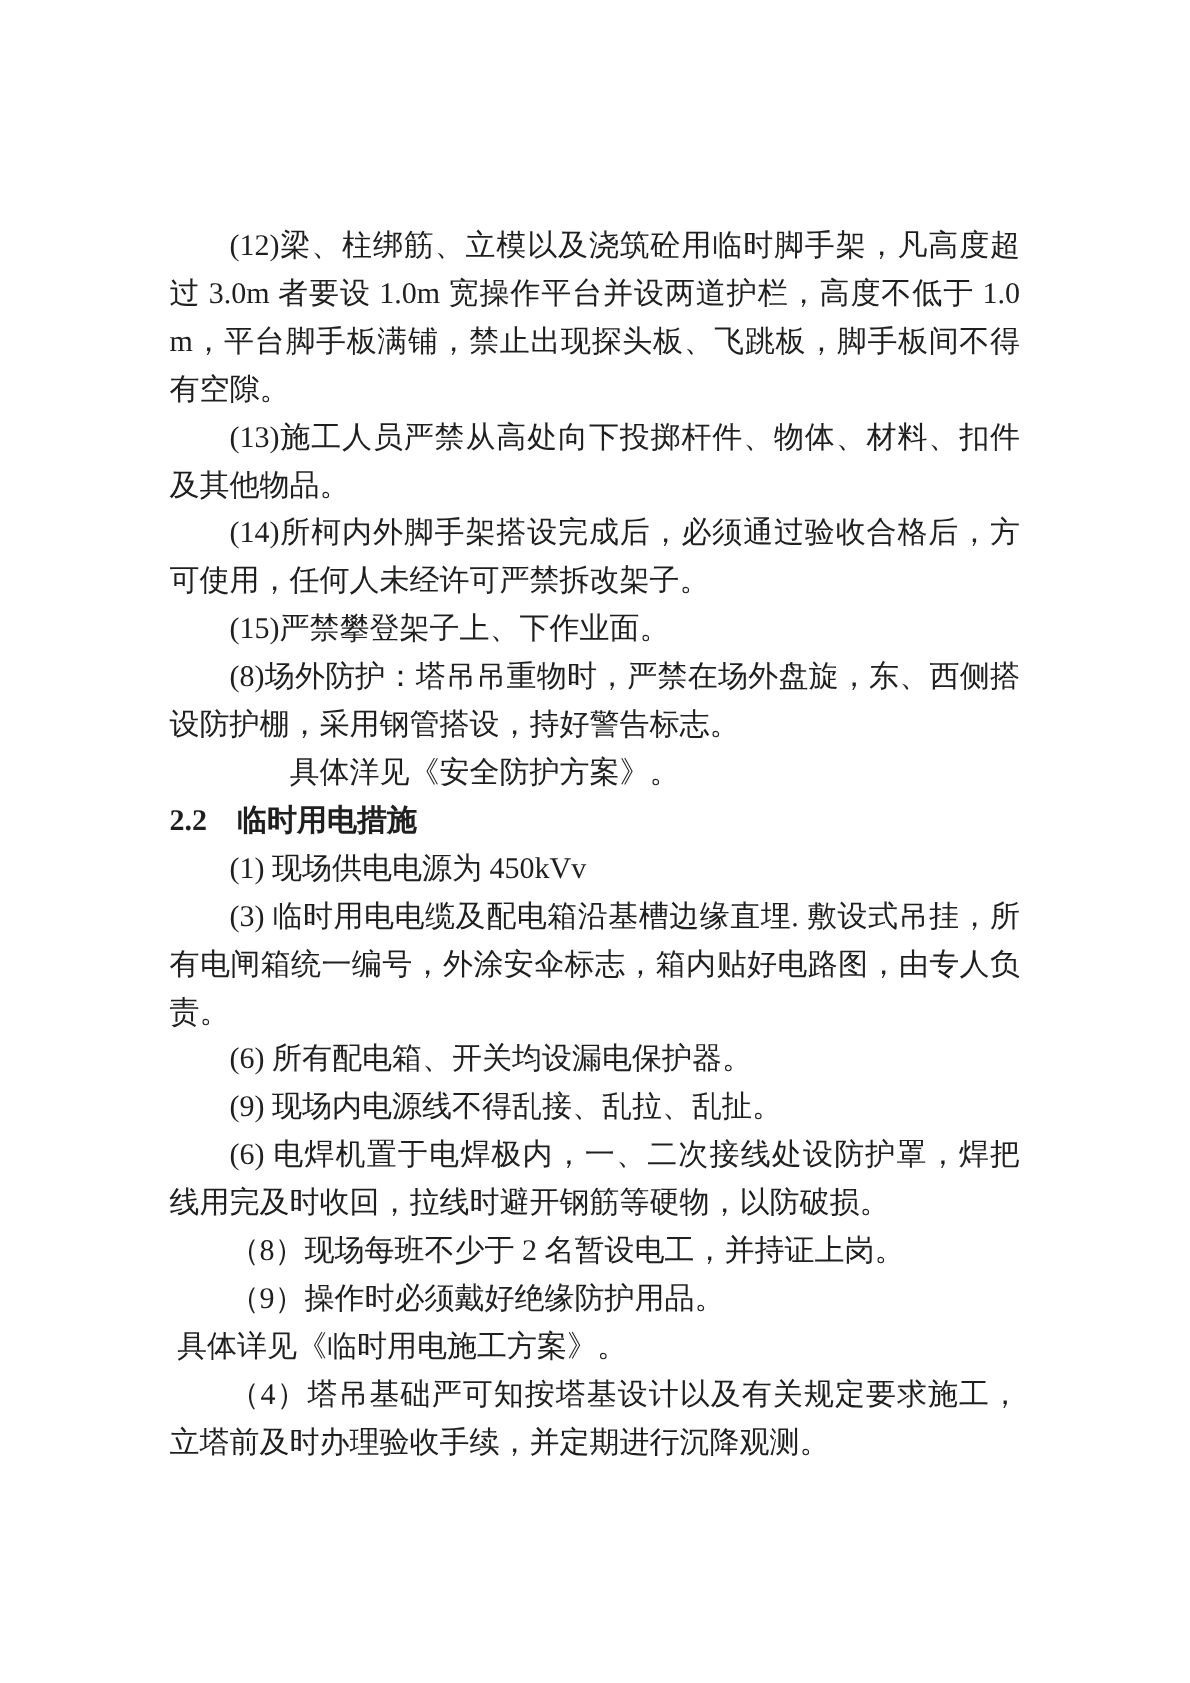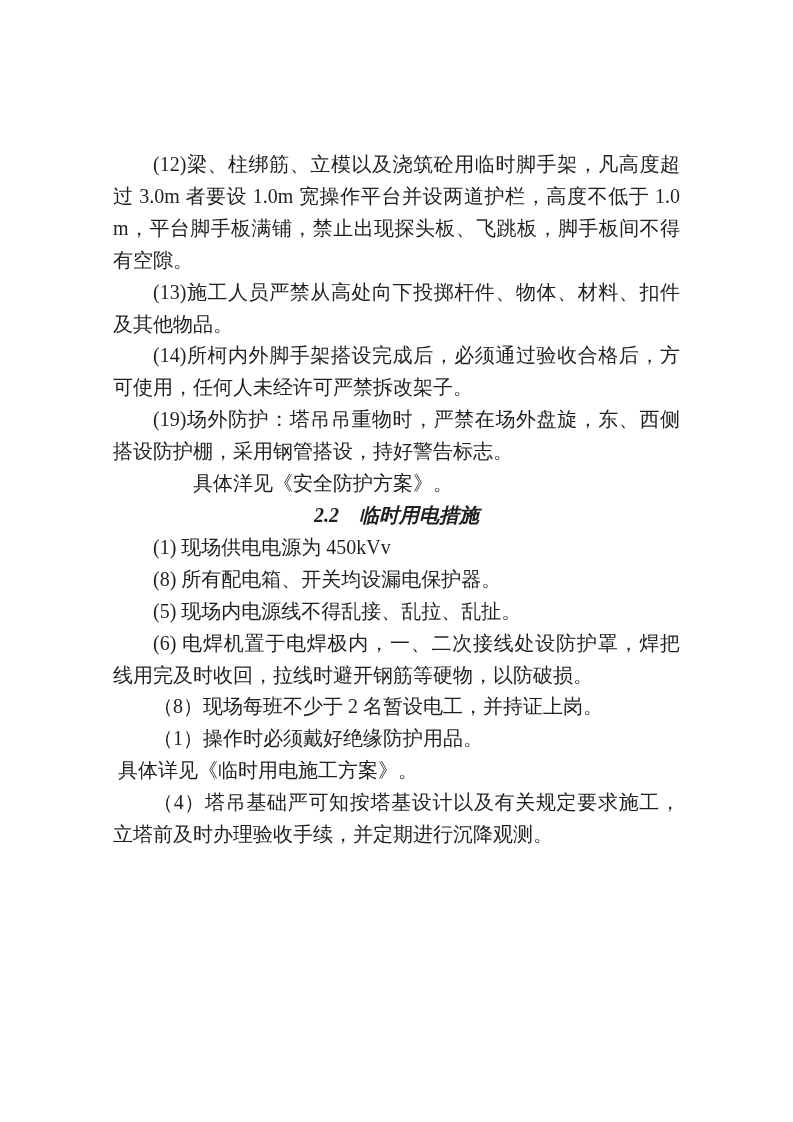--- a/index.html
+++ b/index.html
@@ -28,38 +28,39 @@
     text-align-last: left;
     text-indent: 2em;
     word-break: break-all;
   }
   .note-deep { text-indent: 4em; }
   .note-shallow { text-indent: 0.25em; font-family: Liberation Serif, serif; }
   .heading {
     margin: 0;
     font-weight: 700;
     text-indent: 0;
-    text-align: center;
-    font-style: italic;
+    text-align: left;
   }
   .heading.sub-indent { text-indent: 0.7em; }
 </style>
 </head>
 <body>
 
 <div class="page">
   <p class="para">(12)梁、柱绑筋、立模以及浇筑砼用临时脚手架，凡高度超过 3.0m 者要设 1.0m 宽操作平台并设两道护栏，高度不低于 1.0m，平台脚手板满铺，禁止出现探头板、飞跳板，脚手板间不得有空隙。</p>
   <p class="para">(13)施工人员严禁从高处向下投掷杆件、物体、材料、扣件及其他物品。</p>
   <p class="para">(14)所柯内外脚手架搭设完成后，必须通过验收合格后，方可使用，任何人未经许可严禁拆改架子。</p>
-  <p class="para">(19)场外防护：塔吊吊重物时，严禁在场外盘旋，东、西侧搭设防护棚，采用钢管搭设，持好警告标志。</p>
+  <p class="para">(15)严禁攀登架子上、下作业面。</p>
+  <p class="para">(8)场外防护：塔吊吊重物时，严禁在场外盘旋，东、西侧搭设防护棚，采用钢管搭设，持好警告标志。</p>
   <p class="para note-deep">具体洋见《安全防护方案》。</p>
 
   <p class="heading">2.2　临时用电措施</p>
   <p class="para">(1) 现场供电电源为 450kVv</p>
-  <p class="para">(8) 所有配电箱、开关均设漏电保护器。</p>
-  <p class="para">(5) 现场内电源线不得乱接、乱拉、乱扯。</p>
+  <p class="para">(3) 临时用电电缆及配电箱沿基槽边缘直埋. 敷设式吊挂，所有电闸箱统一编号，外涂安伞标志，箱内贴好电路图，由专人负责。</p>
+  <p class="para">(6) 所有配电箱、开关均设漏电保护器。</p>
+  <p class="para">(9) 现场内电源线不得乱接、乱拉、乱扯。</p>
   <p class="para">(6) 电焊机置于电焊极内，一、二次接线处设防护罩，焊把线用完及时收回，拉线时避开钢筋等硬物，以防破损。</p>
   <p class="para">（8）现场每班不少于 2 名暂设电工，并持证上岗。</p>
-  <p class="para">（1）操作时必须戴好绝缘防护用品。</p>
+  <p class="para">（9）操作时必须戴好绝缘防护用品。</p>
   <p class="para note-shallow">具体详见《临时用电施工方案》。</p>
 
   <p class="para">（4）塔吊基础严可知按塔基设计以及有关规定要求施工，立塔前及时办理验收手续，并定期进行沉降观测。</p>
 </div>
 
 </body></html>

